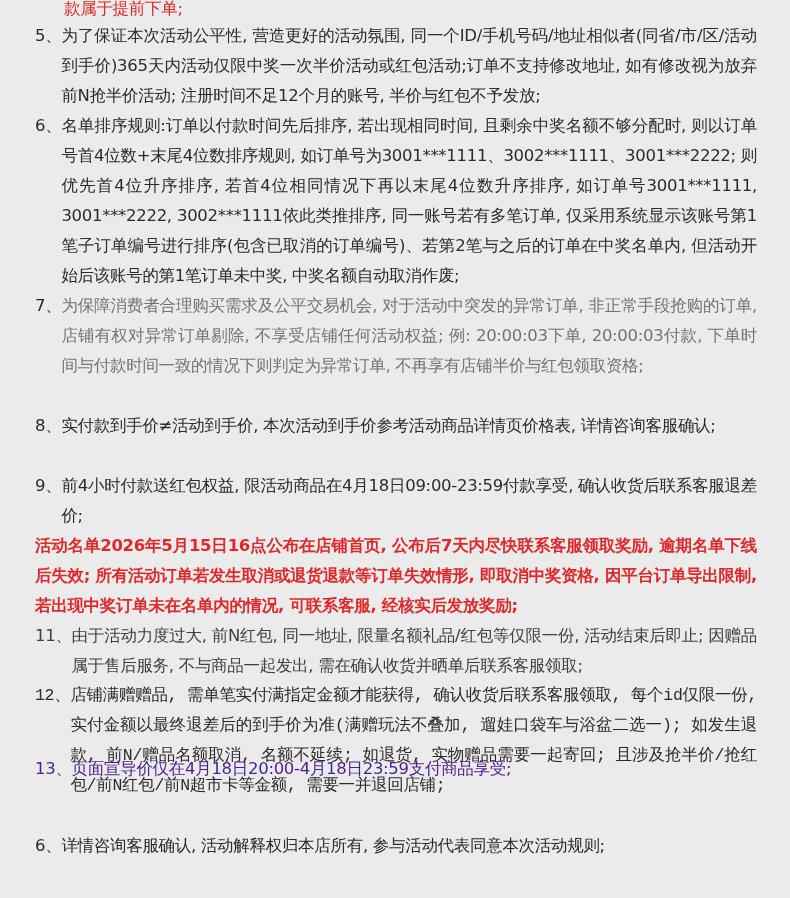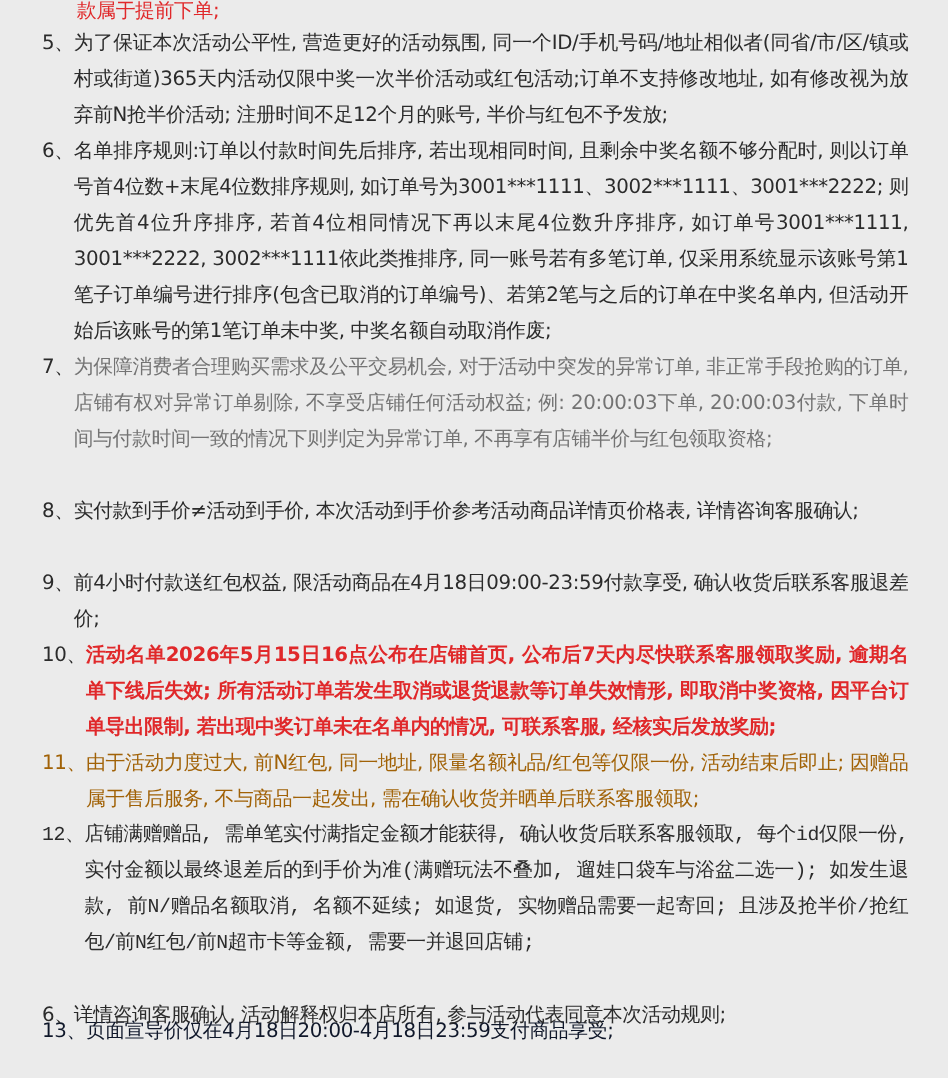--- a/index.html
+++ b/index.html
@@ -51,21 +51,21 @@
   </style>
 </head>
 <body style="background: rgb(235, 235, 235);">
 
 <div class="rules">
 
   <div class="frag red" style="color: rgb(224, 40, 42);">款属于提前下单;</div>
 
   <div class="rule dark" style="top: 21px; color: rgb(43, 43, 43);">
     <span class="num">5、</span>
-    <span class="txt">为了保证本次活动公平性, 营造更好的活动氛围, 同一个ID/手机号码/地址相似者(同省/市/区/镇或村或街道)365天内活动仅限中奖一次半价活动或红包活动;订单不支持修改地址, 如有修改视为放弃前N抢半价活动; 注册时间不足12个月的账号, 半价与红包不予发放;</span>
+    <span class="txt">为了保证本次活动公平性, 营造更好的活动氛围, 同一个ID/手机号码/地址相似者(同省/市/区/活动到手价)365天内活动仅限中奖一次半价活动或红包活动;订单不支持修改地址, 如有修改视为放弃前N抢半价活动; 注册时间不足12个月的账号, 半价与红包不予发放;</span>
   </div>
 
   <div class="rule dark" style="top: 111px; color: rgb(43, 43, 43);">
     <span class="num">6、</span>
     <span class="txt">名单排序规则:订单以付款时间先后排序, 若出现相同时间, 且剩余中奖名额不够分配时, 则以订单号首4位数+末尾4位数排序规则, 如订单号为3001***1111、3002***1111、3001***2222; 则优先首4位升序排序, 若首4位相同情况下再以末尾4位数升序排序, 如订单号3001***1111, 3001***2222, 3002***1111依此类推排序, 同一账号若有多笔订单, 仅采用系统显示该账号第1笔子订单编号进行排序(包含已取消的订单编号)、若第2笔与之后的订单在中奖名单内, 但活动开始后该账号的第1笔订单未中奖, 中奖名额自动取消作废;</span>
   </div>
 
   <div class="rule dark" style="top: 291px; color: rgb(43, 43, 43);">
     <span class="num dark" style="color: rgb(43, 43, 43);">7、</span>
     <span class="txt red" style="color: #737373;">为保障消费者合理购买需求及公平交易机会, 对于活动中突发的异常订单, 非正常手段抢购的订单, 店铺有权对异常订单剔除, 不享受店铺任何活动权益; 例: 20:00:03下单, 20:00:03付款, 下单时间与付款时间一致的情况下则判定为异常订单, 不再享有店铺半价与红包领取资格;</span>
@@ -75,35 +75,34 @@
     <span class="num">8、</span>
     <span class="txt">实付款到手价≠活动到手价, 本次活动到手价参考活动商品详情页价格表, 详情咨询客服确认;</span>
   </div>
 
   <div class="rule dark" style="top: 471px; color: rgb(43, 43, 43);">
     <span class="num">9、</span>
     <span class="txt">前4小时付款送红包权益, 限活动商品在4月18日09:00-23:59付款享受, 确认收货后联系客服退差价;</span>
   </div>
 
   <div class="rule dark" style="top: 531px; color: rgb(43, 43, 43);">
-    <span class="num dark" style="color: rgb(43, 43, 43);">10、</span>
     <span class="txt red" style="color: rgb(224, 40, 42); font-weight: bold;">活动名单2026年5月15日16点公布在店铺首页, 公布后7天内尽快联系客服领取奖励, 逾期名单下线后失效; 所有活动订单若发生取消或退货退款等订单失效情形, 即取消中奖资格, 因平台订单导出限制, 若出现中奖订单未在名单内的情况, 可联系客服, 经核实后发放奖励;</span>
   </div>
 
-  <div class="rule dark" style="top: 621px; color: #a16207;">
+  <div class="rule dark" style="top: 621px; color: #404040;">
     <span class="num">11、</span>
     <span class="txt">由于活动力度过大, 前N红包, 同一地址, 限量名额礼品/红包等仅限一份, 活动结束后即止; 因赠品属于售后服务, 不与商品一起发出, 需在确认收货并晒单后联系客服领取;</span>
   </div>
 
   <div class="rule dark" style="top: 681px; color: rgb(43, 43, 43); font-family: Liberation Mono, monospace;">
     <span class="num">12、</span>
     <span class="txt">店铺满赠赠品, 需单笔实付满指定金额才能获得, 确认收货后联系客服领取, 每个id仅限一份, 实付金额以最终退差后的到手价为准(满赠玩法不叠加, 遛娃口袋车与浴盆二选一); 如发生退款, 前N/赠品名额取消, 名额不延续; 如退货, 实物赠品需要一起寄回; 且涉及抢半价/抢红包/前N红包/前N超市卡等金额, 需要一并退回店铺;</span>
   </div>
 
-  <div class="rule dark" style="top: 844px; color: #0f172a;">
+  <div class="rule dark" style="top: 754px; color: #4c1d95;">
     <span class="num">13、</span>
     <span class="txt">页面宣导价仅在4月18日20:00-4月18日23:59支付商品享受;</span>
   </div>
 
   <div class="rule dark" style="top: 831px; color: rgb(43, 43, 43);">
     <span class="num">6、</span>
     <span class="txt">详情咨询客服确认, 活动解释权归本店所有, 参与活动代表同意本次活动规则;</span>
   </div>
 
 </div>

